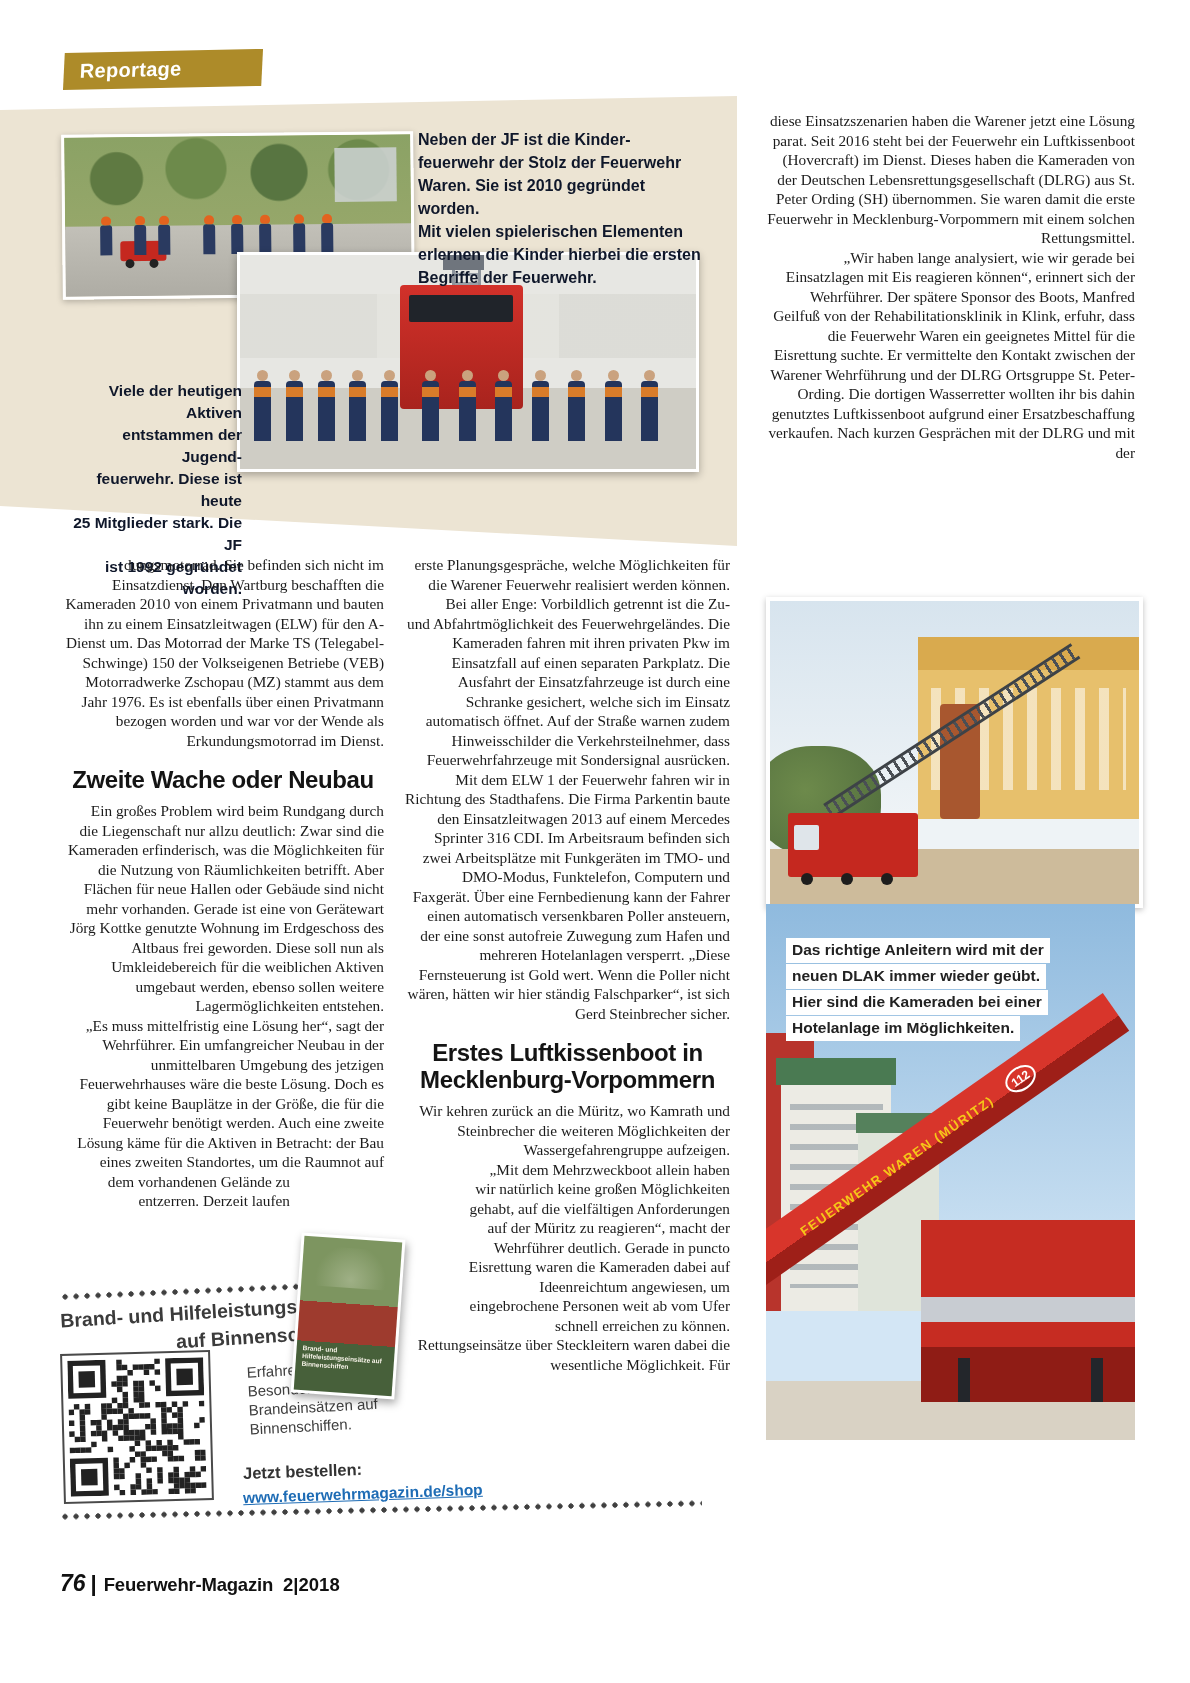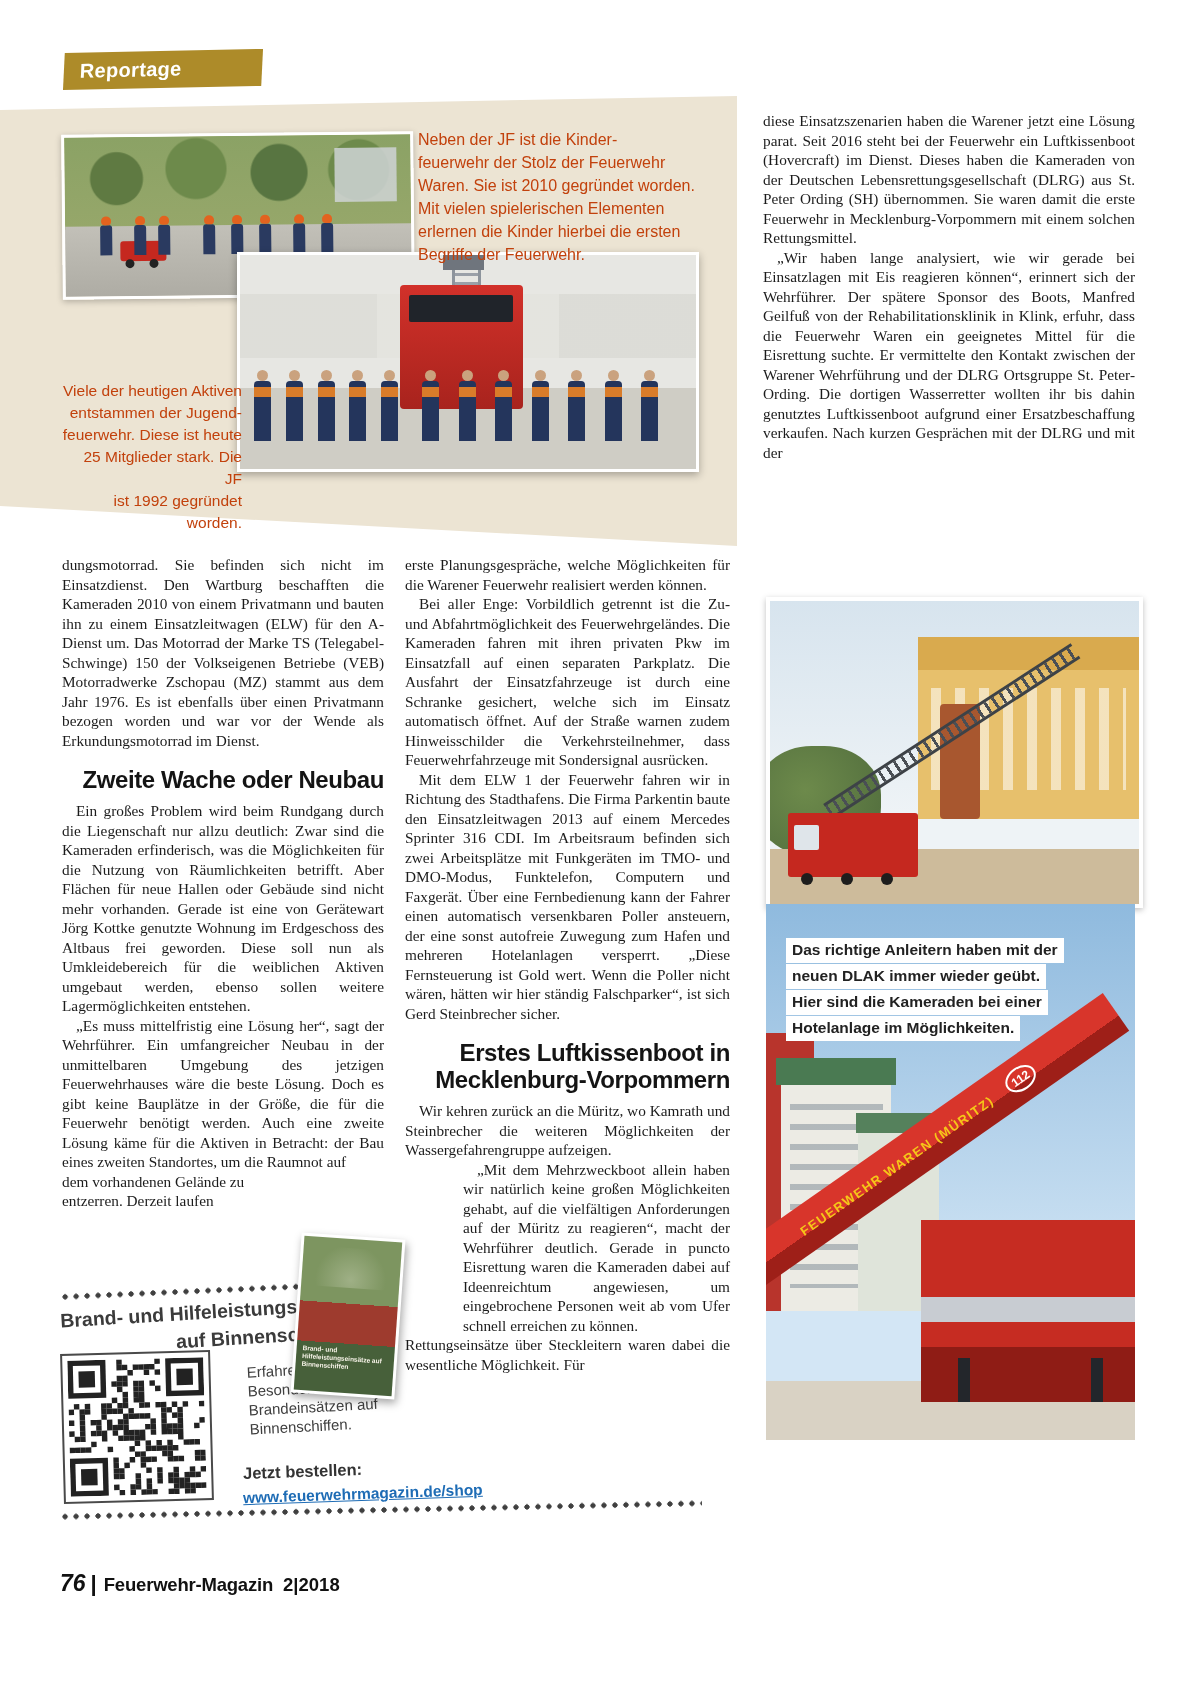--- a/index.html
+++ b/index.html
@@ -88,37 +88,37 @@
           display:flex;align-items:center;gap:18px;padding-left:26%;box-sizing:border-box;}
   .h4-boom .lettering{color:#f5c718;font:bold 13px "Liberation Sans",sans-serif;letter-spacing:1.5px;white-space:nowrap;}
   .h4-boom .badge{color:#fff;font:bold 12px "Liberation Sans",sans-serif;border:2px solid #fff;border-radius:50%;
           padding:3px 5px;}
   .h4-truckbody{position:absolute;right:0;bottom:7%;width:58%;height:34%;
           background:linear-gradient(#c62c22 0 70%,#8f1c15 70% 100%);}
   .h4-truckbody::before{content:"";position:absolute;left:0;top:42%;width:100%;height:14%;background:#c8ccd2;}
   .h4-jack{position:absolute;bottom:7%;width:12px;height:44px;background:#23262b;}
 
   
-  .cap{font-family:"Liberation Sans",sans-serif;font-weight:normal;color:#c2410c;}
+  .cap{font-family:"Liberation Sans",sans-serif;font-weight:bold;color:#0f172a;}
   .cap-right{position:absolute;left:418px;top:128px;width:292px;font-size:16px;line-height:23px;white-space:pre-line;}
   .cap-left{position:absolute;left:62px;top:380px;width:180px;font-size:15.5px;line-height:22px;
             text-align:right;white-space:pre-line;}
   .chips{position:absolute;left:20px;top:34px;}
   .chip{display:table;background:#fff;color:#222;font:bold 15.5px/22px "Liberation Sans",sans-serif;
         padding:1px 6px 2px 6px;margin-bottom:1px;}
 
   
   .col{position:absolute;font-size:15.3px;line-height:19.5px;text-align:justify;hyphens:auto;}
-  .col p{margin:0;}
+  .col p{margin:0;text-align:right;}
   .col1{left:62px;top:555px;width:322px;}
   .col2{left:405px;top:555px;width:325px;}
   .col3{left:763px;top:111px;width:372px;}
   .ind{text-indent:14px;}
   h2.head{font:bold 24px/27px "Liberation Sans",sans-serif;color:#141414;letter-spacing:-.4px;
-        margin:16px 0 8px 0;text-align:right;}
+        margin:16px 0 8px 0;text-align:center;}
   .narrow{width:228px;text-align:left;}
   .wrapspacer{float:left;width:58px;height:175px;}
 
   
   .dots{position:absolute;height:6px;background-image:radial-gradient(circle at 3px 3px,#3f3f3f 2.4px,transparent 2.9px);
         background-size:11px 6px;background-repeat:repeat-x;}
   .dots-top{left:62px;top:1288px;width:274px;transform:rotate(-2.5deg);}
   .dots-bottom{left:62px;top:1507px;width:640px;transform:rotate(-1.2deg);}
   .promo-t{position:absolute;font:bold 19.5px "Liberation Sans",sans-serif;color:#3b3b3b;
         transform:rotate(-3.5deg);white-space:nowrap;}
@@ -244,21 +244,21 @@
     <div class="h4-bldg3"></div>
     <div class="h4-ground"></div>
     <div class="h4-boom">
       <span class="lettering">FEUERWEHR WAREN (MÜRITZ)</span>
       <span class="badge">112</span>
     </div>
     <div class="h4-truckbody"></div>
     <i class="h4-jack" style="left:52%"></i>
     <i class="h4-jack" style="left:88%"></i>
     <div class="chips">
-      <span class="chip">Das richtige Anleitern haben mit der</span>
+      <span class="chip">Das richtige Anleitern wird mit der</span>
       <span class="chip">neuen DLAK immer wieder geübt.</span>
       <span class="chip">Hier sind die Kameraden bei einer</span>
       <span class="chip">Hotelanlage im Möglichkeiten.</span>
     </div>
   </div>
 
   <div class="dots dots-top"></div>
   <div class="promo-t promo-t1">Brand- und Hilfeleistungseinsätze</div>
   <div class="promo-t promo-t2">auf Binnenschiffen</div>
   <div class="qr">

